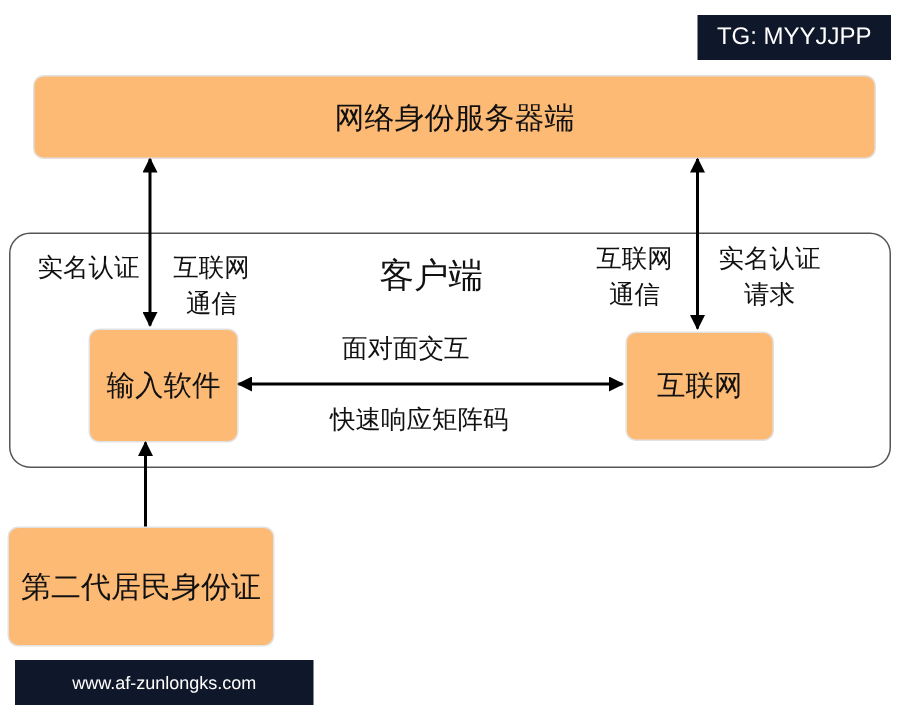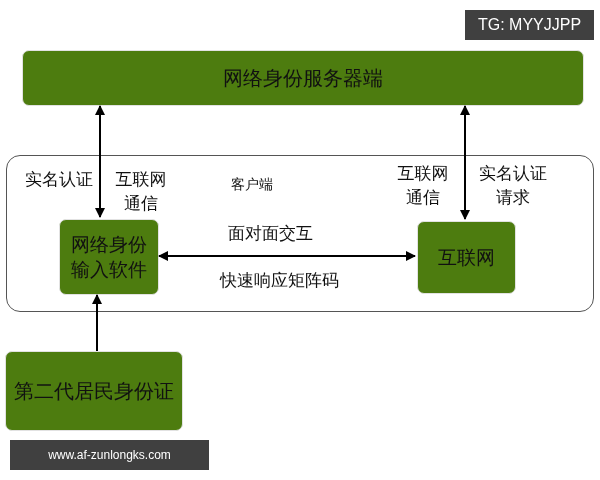--- a/index.html
+++ b/index.html
@@ -1,58 +1,57 @@
 <!DOCTYPE html>
 <html><head>
 <meta charset="utf-8">
 <style>
   html, body { margin:0; padding:0; }
   body { width:600px; height:480px; position:relative; background:#ffffff; overflow:hidden;
          font-family:"DejaVu Sans", "Liberation Sans", sans-serif; color:#111; }
-  .box-light { position:absolute; border:1px solid #e2e2e2; border-radius:7px; background:#4d7c0f;
+  .box-light { position:absolute; border:1px solid #e2e2e2; border-radius:7px; background:#fdba74;
                display:flex; align-items:center; justify-content:center; text-align:center; }
   .client { position:absolute; left:6px; top:155px; width:588px; height:157px;
             border:1.5px solid #555; border-radius:14px; box-sizing:border-box; }
   .lbl { position:absolute; font-size:17px; line-height:24px; text-align:center; white-space:nowrap; }
   .boxtxt { font-size:19px; line-height:25px; }
-  .wm { position:absolute; background:#404040; color:#ffffff; display:flex; align-items:center;
+  .wm { position:absolute; background:#0f172a; color:#ffffff; display:flex; align-items:center;
         justify-content:center; font-family:"Liberation Sans", sans-serif; }
   svg.arrows { position:absolute; left:0; top:0; }
 </style>
 </head>
 <body>
 
 <div class="wm" style="left:465px; top:10px; width:129px; height:30px; font-size:16px;">TG: MYYJJPP</div>
 
 <div class="box-light" style="left:22px; top:50px; width:560px; height:54px;">
   <span class="boxtxt" style="font-size:20px;">网络身份服务器端</span>
 </div>
 
 <div class="client"></div>
-<div class="lbl" style="left:231px; top:172px; font-size:14px;">客户端</div>
+<div class="lbl" style="left:253px; top:172px; font-size:23px;">客户端</div>
 
 <div class="lbl" style="left:18px; top:167px; width:82px;">
   <div>实名认证</div>
 </div>
 <div class="lbl" style="left:110px; top:167px; width:62px;">
   <div>互联网</div>
   <div>通信</div>
 </div>
 
 <div class="lbl" style="left:392px; top:161px; width:62px;">
   <div>互联网</div>
   <div>通信</div>
 </div>
 <div class="lbl" style="left:472px; top:161px; width:82px;">
   <div>实名认证</div>
   <div>请求</div>
 </div>
 
 <div class="box-light" style="left:59px; top:219px; width:98px; height:74px; flex-direction:column;">
-  <div class="boxtxt">网络身份</div>
   <div class="boxtxt">输入软件</div>
 </div>
 
 <div class="box-light" style="left:417px; top:221px; width:97px; height:71px; flex-direction:column;">
   <div class="boxtxt">互联网</div>
 </div>
 
 <div class="lbl" style="left:228px; top:221px; font-size:17px;">面对面交互</div>
 <div class="lbl" style="left:220px; top:268px; font-size:17px;">快速响应矩阵码</div>
 

